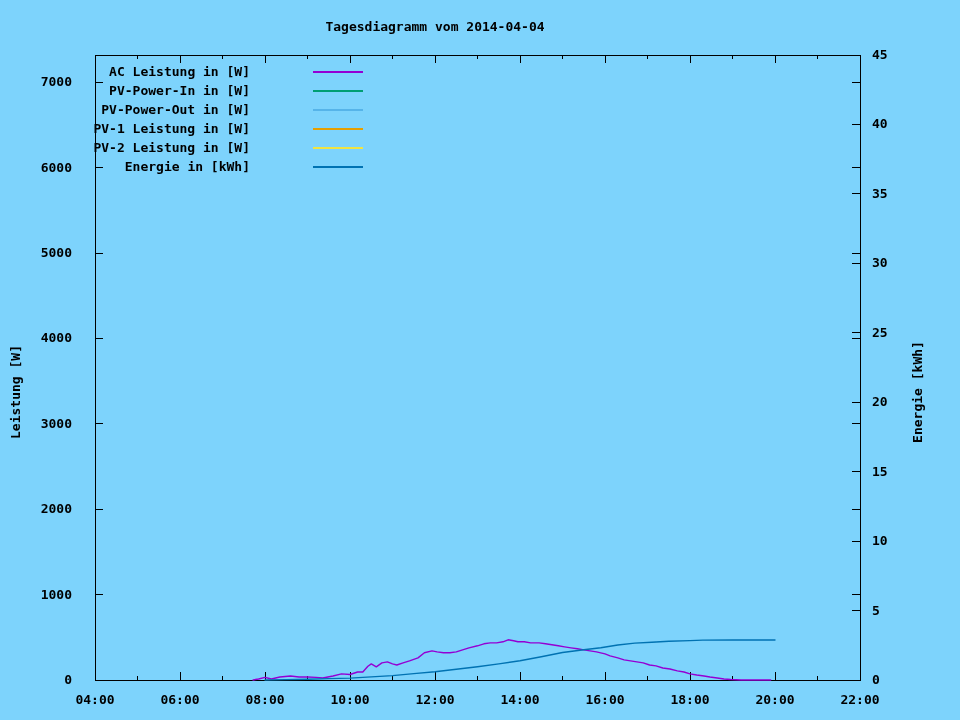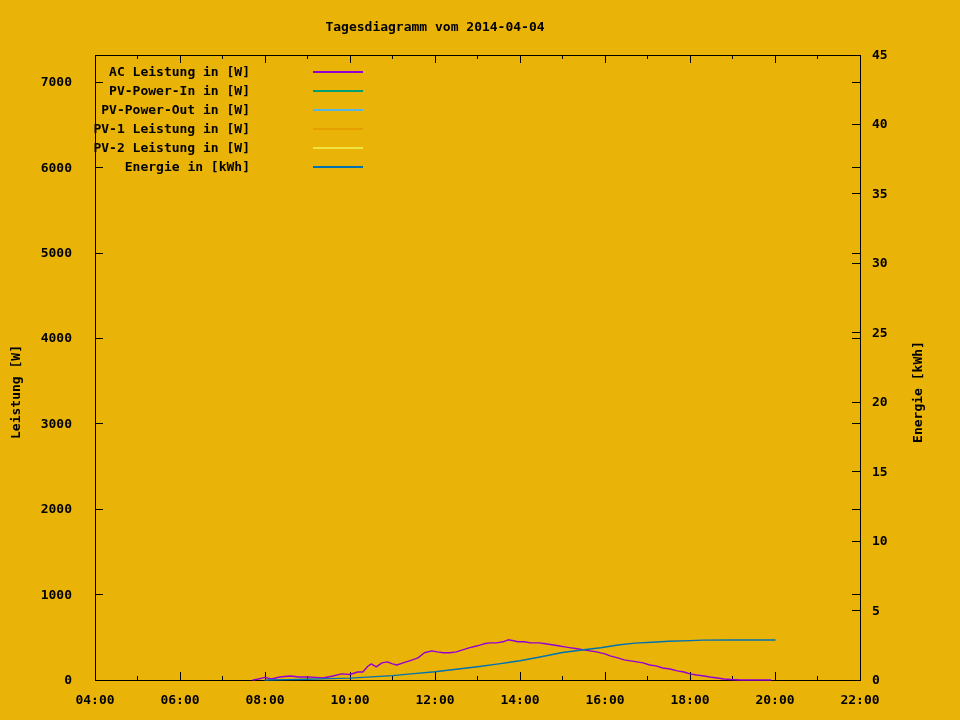--- a/index.html
+++ b/index.html
@@ -1,19 +1,19 @@
 <!DOCTYPE html>
 <html><head>
 <meta charset="utf-8">
 <style>
   html,body{margin:0;padding:0;background:#ffffff;}
   .stage{
     position:relative;
     width:960px;height:720px;
-    background:#eab308;
+    background:#7dd3fc;
     font-family:"DejaVu Sans Mono","Liberation Mono",monospace;
     overflow:hidden;
   }
   svg text{
     font-family:"DejaVu Sans Mono","Liberation Mono",monospace;
     font-weight:bold;
     fill:#000000;
   }
 </style>
 </head>

